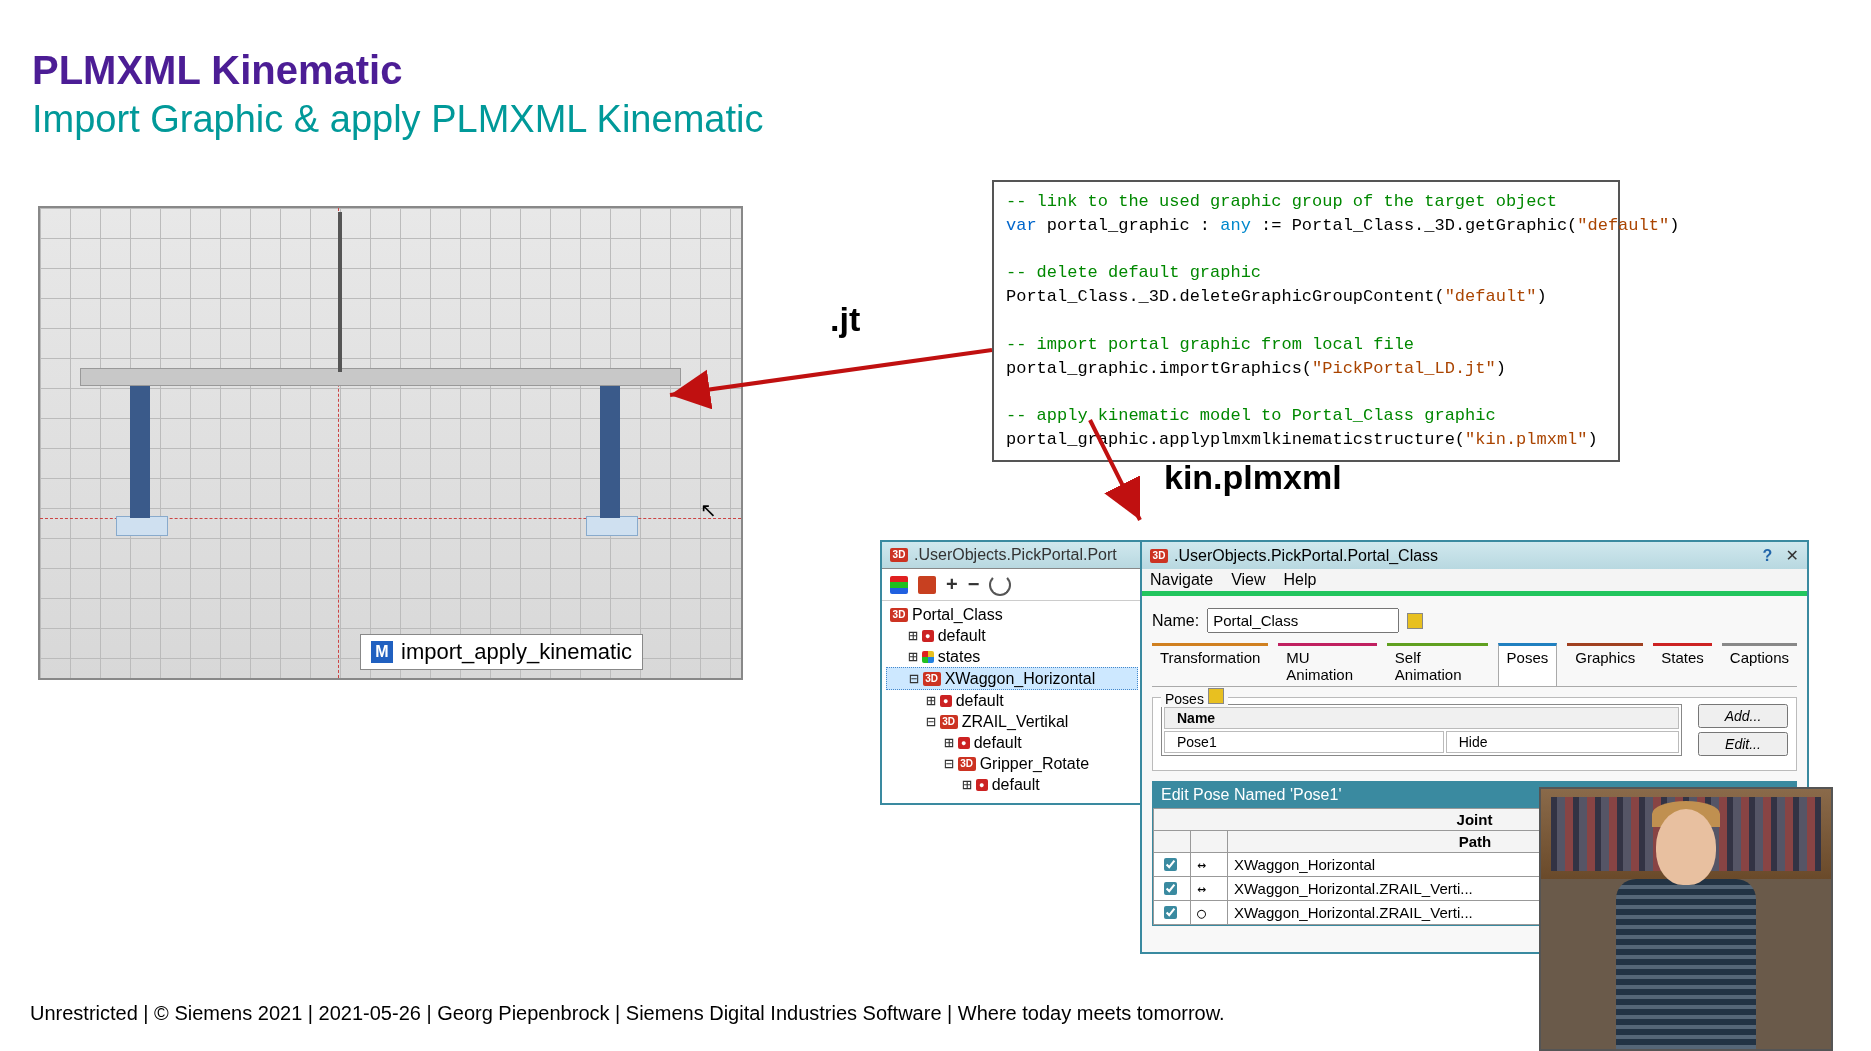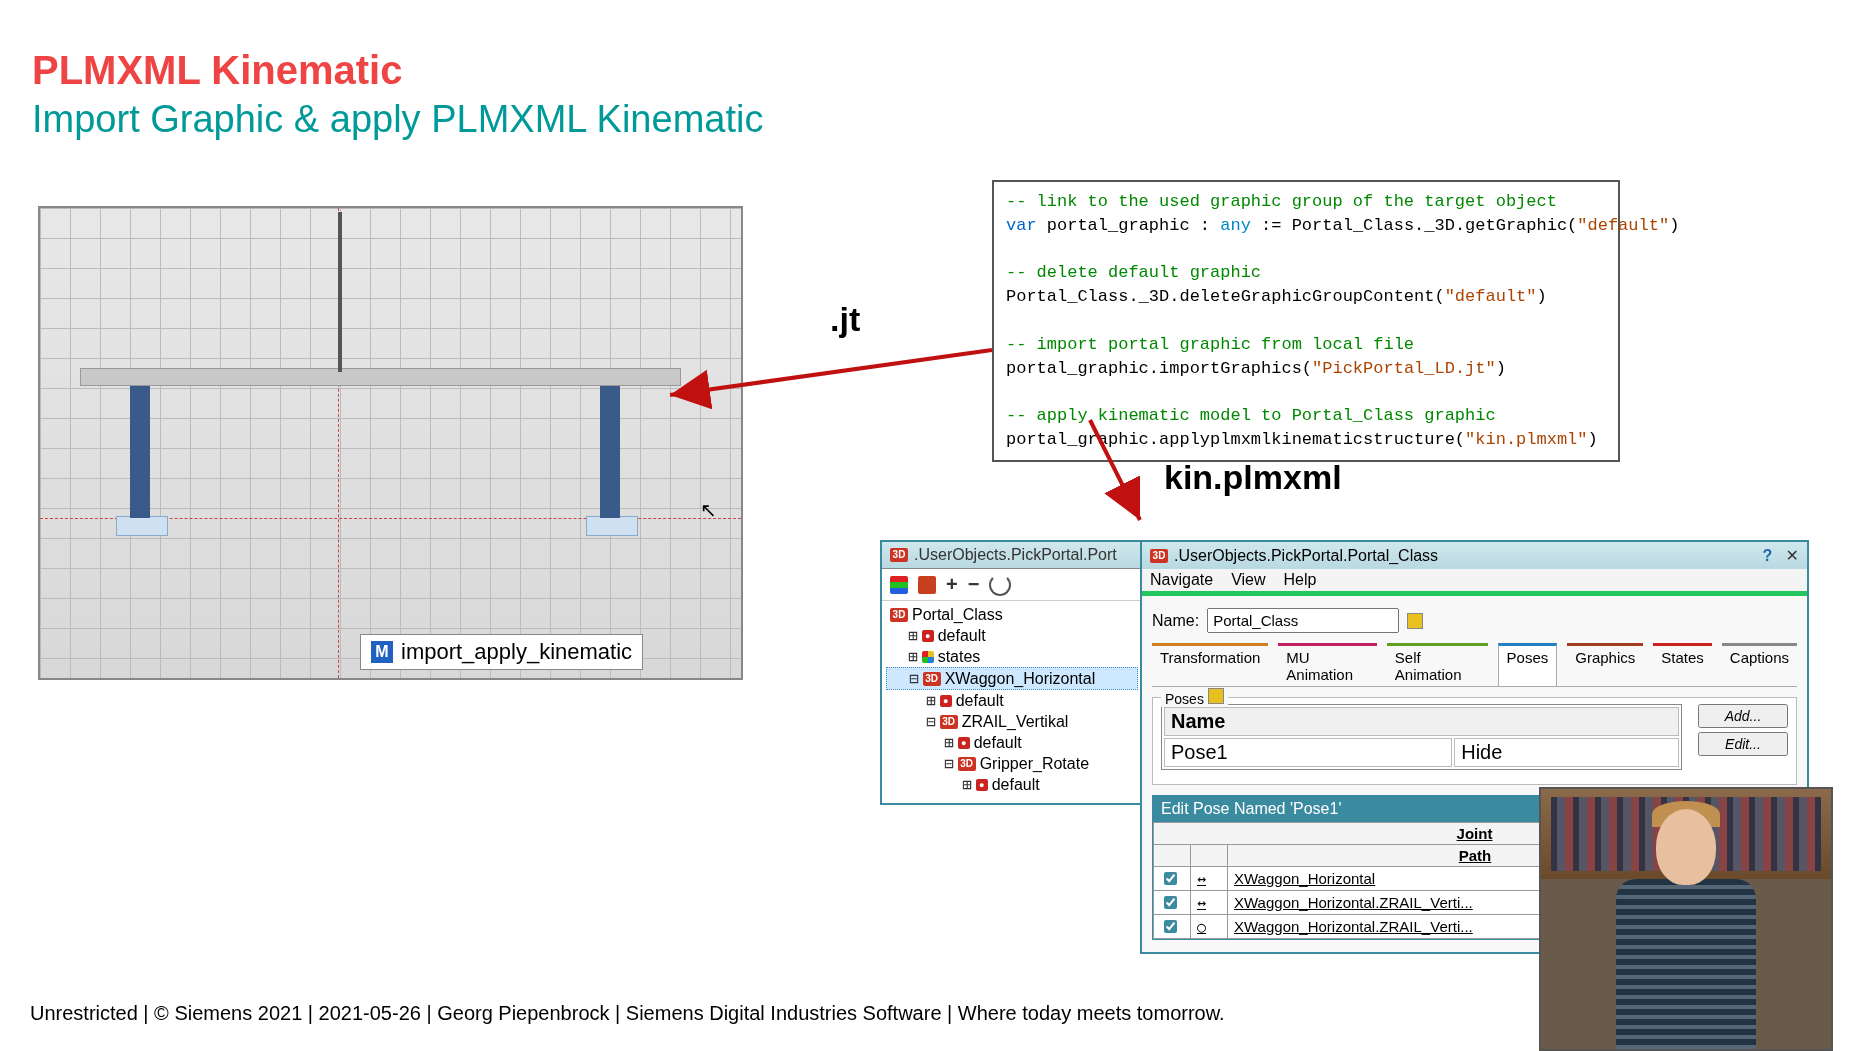--- a/index.html
+++ b/index.html
@@ -10,21 +10,21 @@
     height: 1051px;
     position: relative;
     overflow: hidden;
   }
   .title {
     position: absolute;
     left: 32px;
     top: 48px;
     font-size: 40px;
     font-weight: bold;
-    color: #ef4444;
+    color: #4c1d95;
   }
   .subtitle {
     position: absolute;
     left: 32px;
     top: 98px;
     font-size: 38px;
     color: #009999;
   }
   .viewport {
     position: absolute;
@@ -275,22 +275,22 @@
     padding:0 4px;
     font-size:14px;
   }
   .poses-inner{display:flex; gap:16px;}
   .poses-table{
     flex:1;
     border:1px solid #888;
   }
   .poses-table th, .poses-table td{
     border:1px solid #bbb;
-    padding:2px 6px;
-    font-size:20px;
+    padding:2px 12px;
+    font-size:14px;
     text-align:left;
     background:#f0f0f0;
   }
   .poses-table td{background:#fff;}
   .pose-buttons{display:flex;flex-direction:column;gap:4px;}
   .pose-buttons button{
     width:90px;
     padding:2px 4px;
     font-size:14px;
     font-style:italic;
@@ -301,21 +301,20 @@
   }
   .edit-pose-title{
     background:#3a8aa0;
     color:#fff;
     padding:4px 8px;
   }
   .joint-table{
     width:100%;
     border-collapse:collapse;
     font-size:15px;
-    text-decoration:underline;
   }
   .joint-table th, .joint-table td{
     border:1px solid #999;
     padding:2px 6px;
     background:#f4f4f4;
   }
   .joint-table td{background:#fff;}
   .chk{accent-color:#3a8aa0;}
   .webcam {
     position: absolute;

